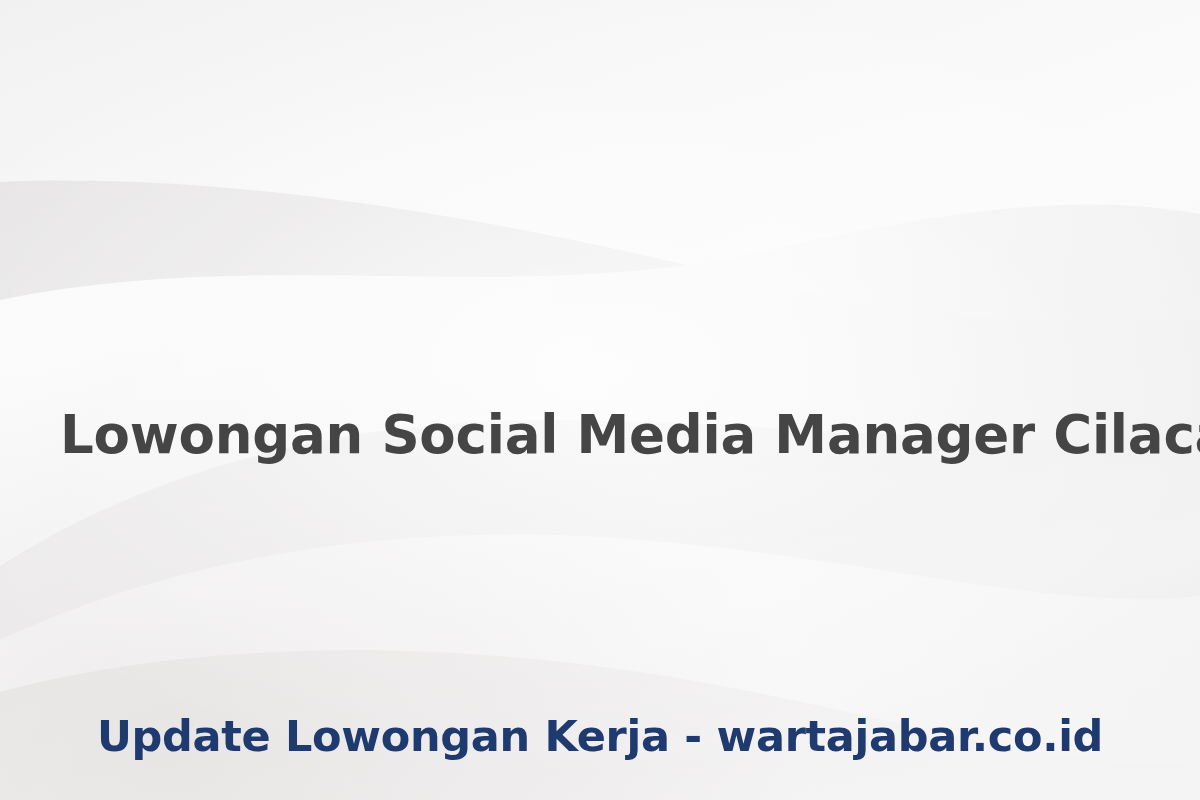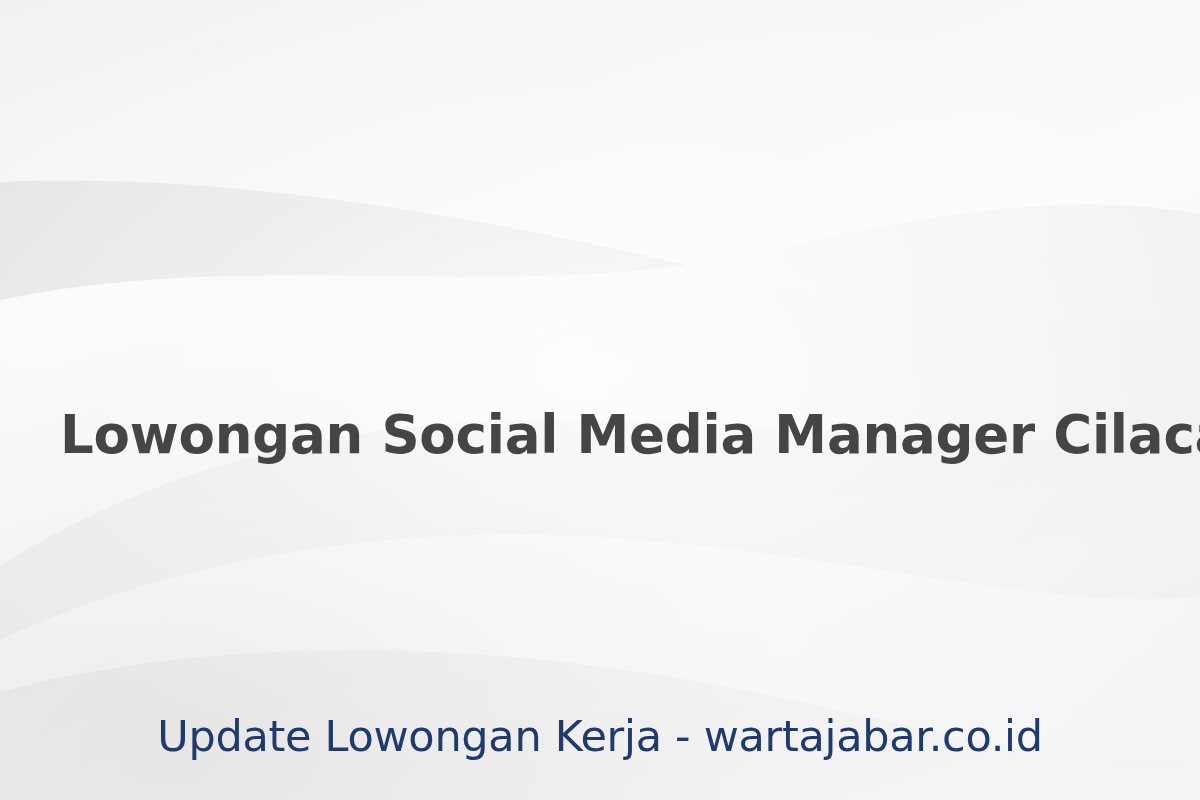--- a/index.html
+++ b/index.html
@@ -67,21 +67,21 @@
   }
 
   #footer-line {
     position: absolute;
     left: 50px;
     right: 50px;
     top: 712px;
     text-align: center;
     font-size: 43px;
     line-height: 1.12;
-    font-weight: 400;
+    font-weight: 700;
     letter-spacing: -0.3px;
     color: #1e3a6e;
     white-space: nowrap;
   }
 </style>
 </head>
 <body>
 
 <div id="card">
 

